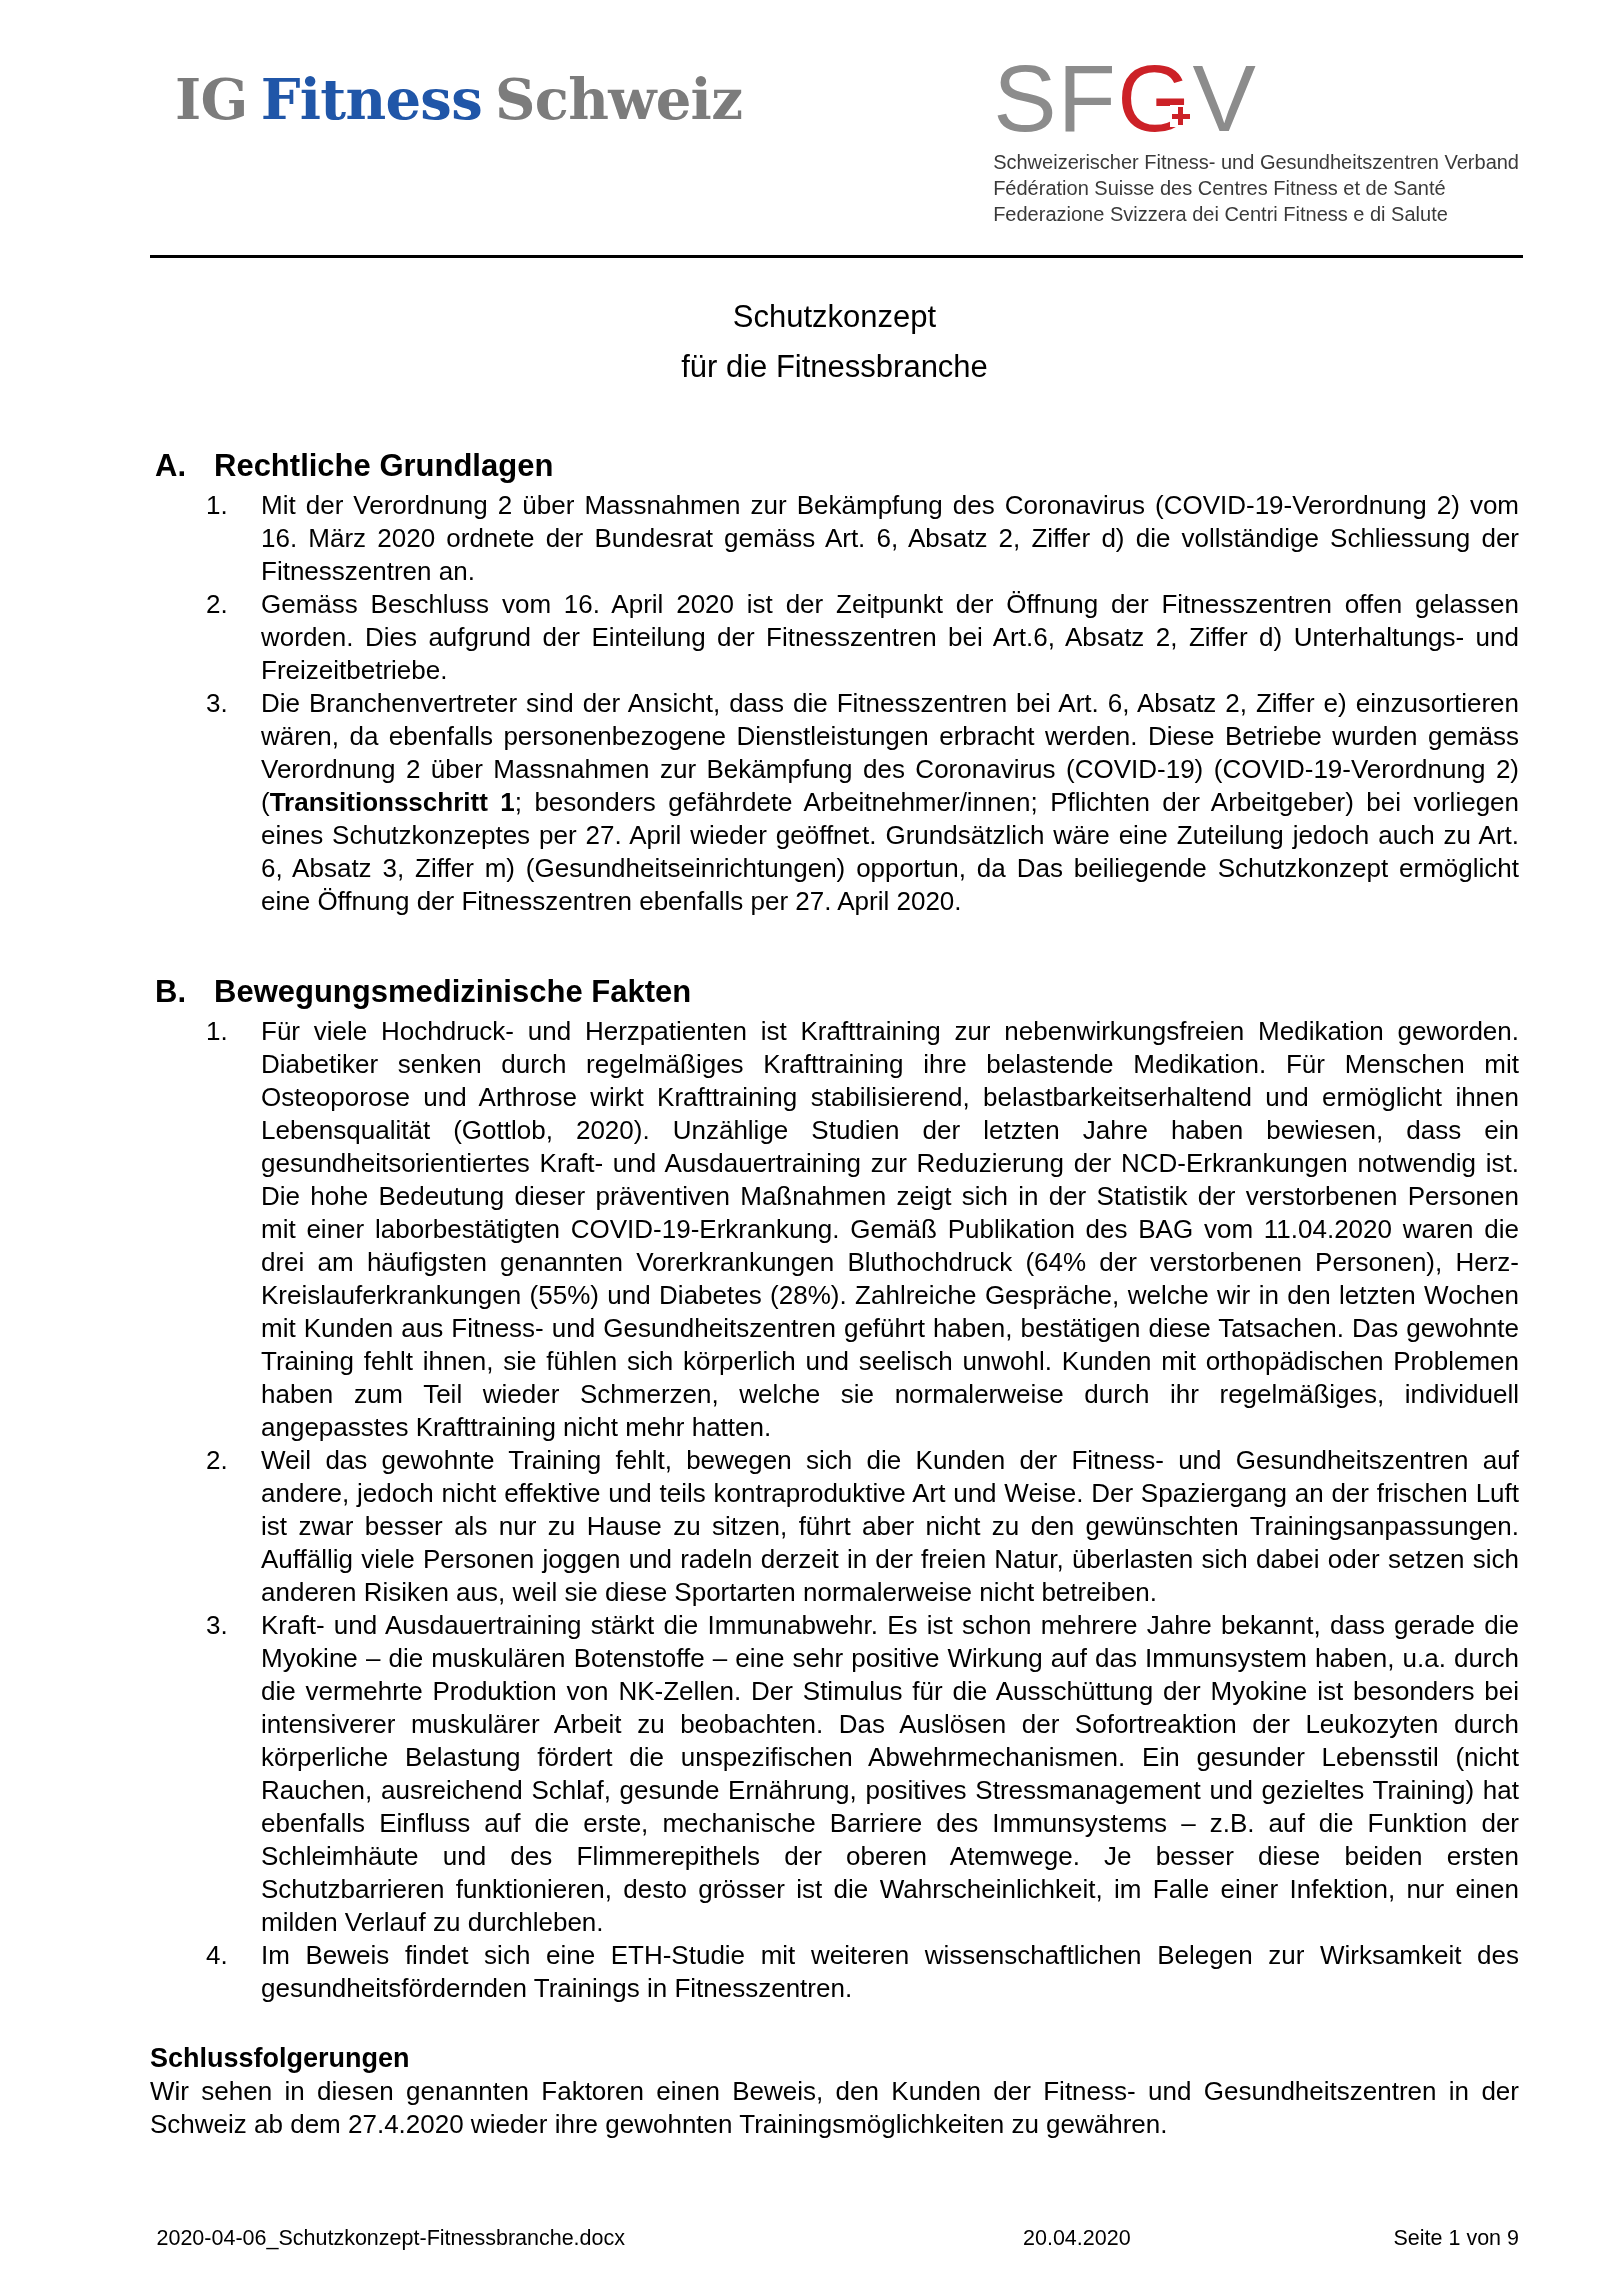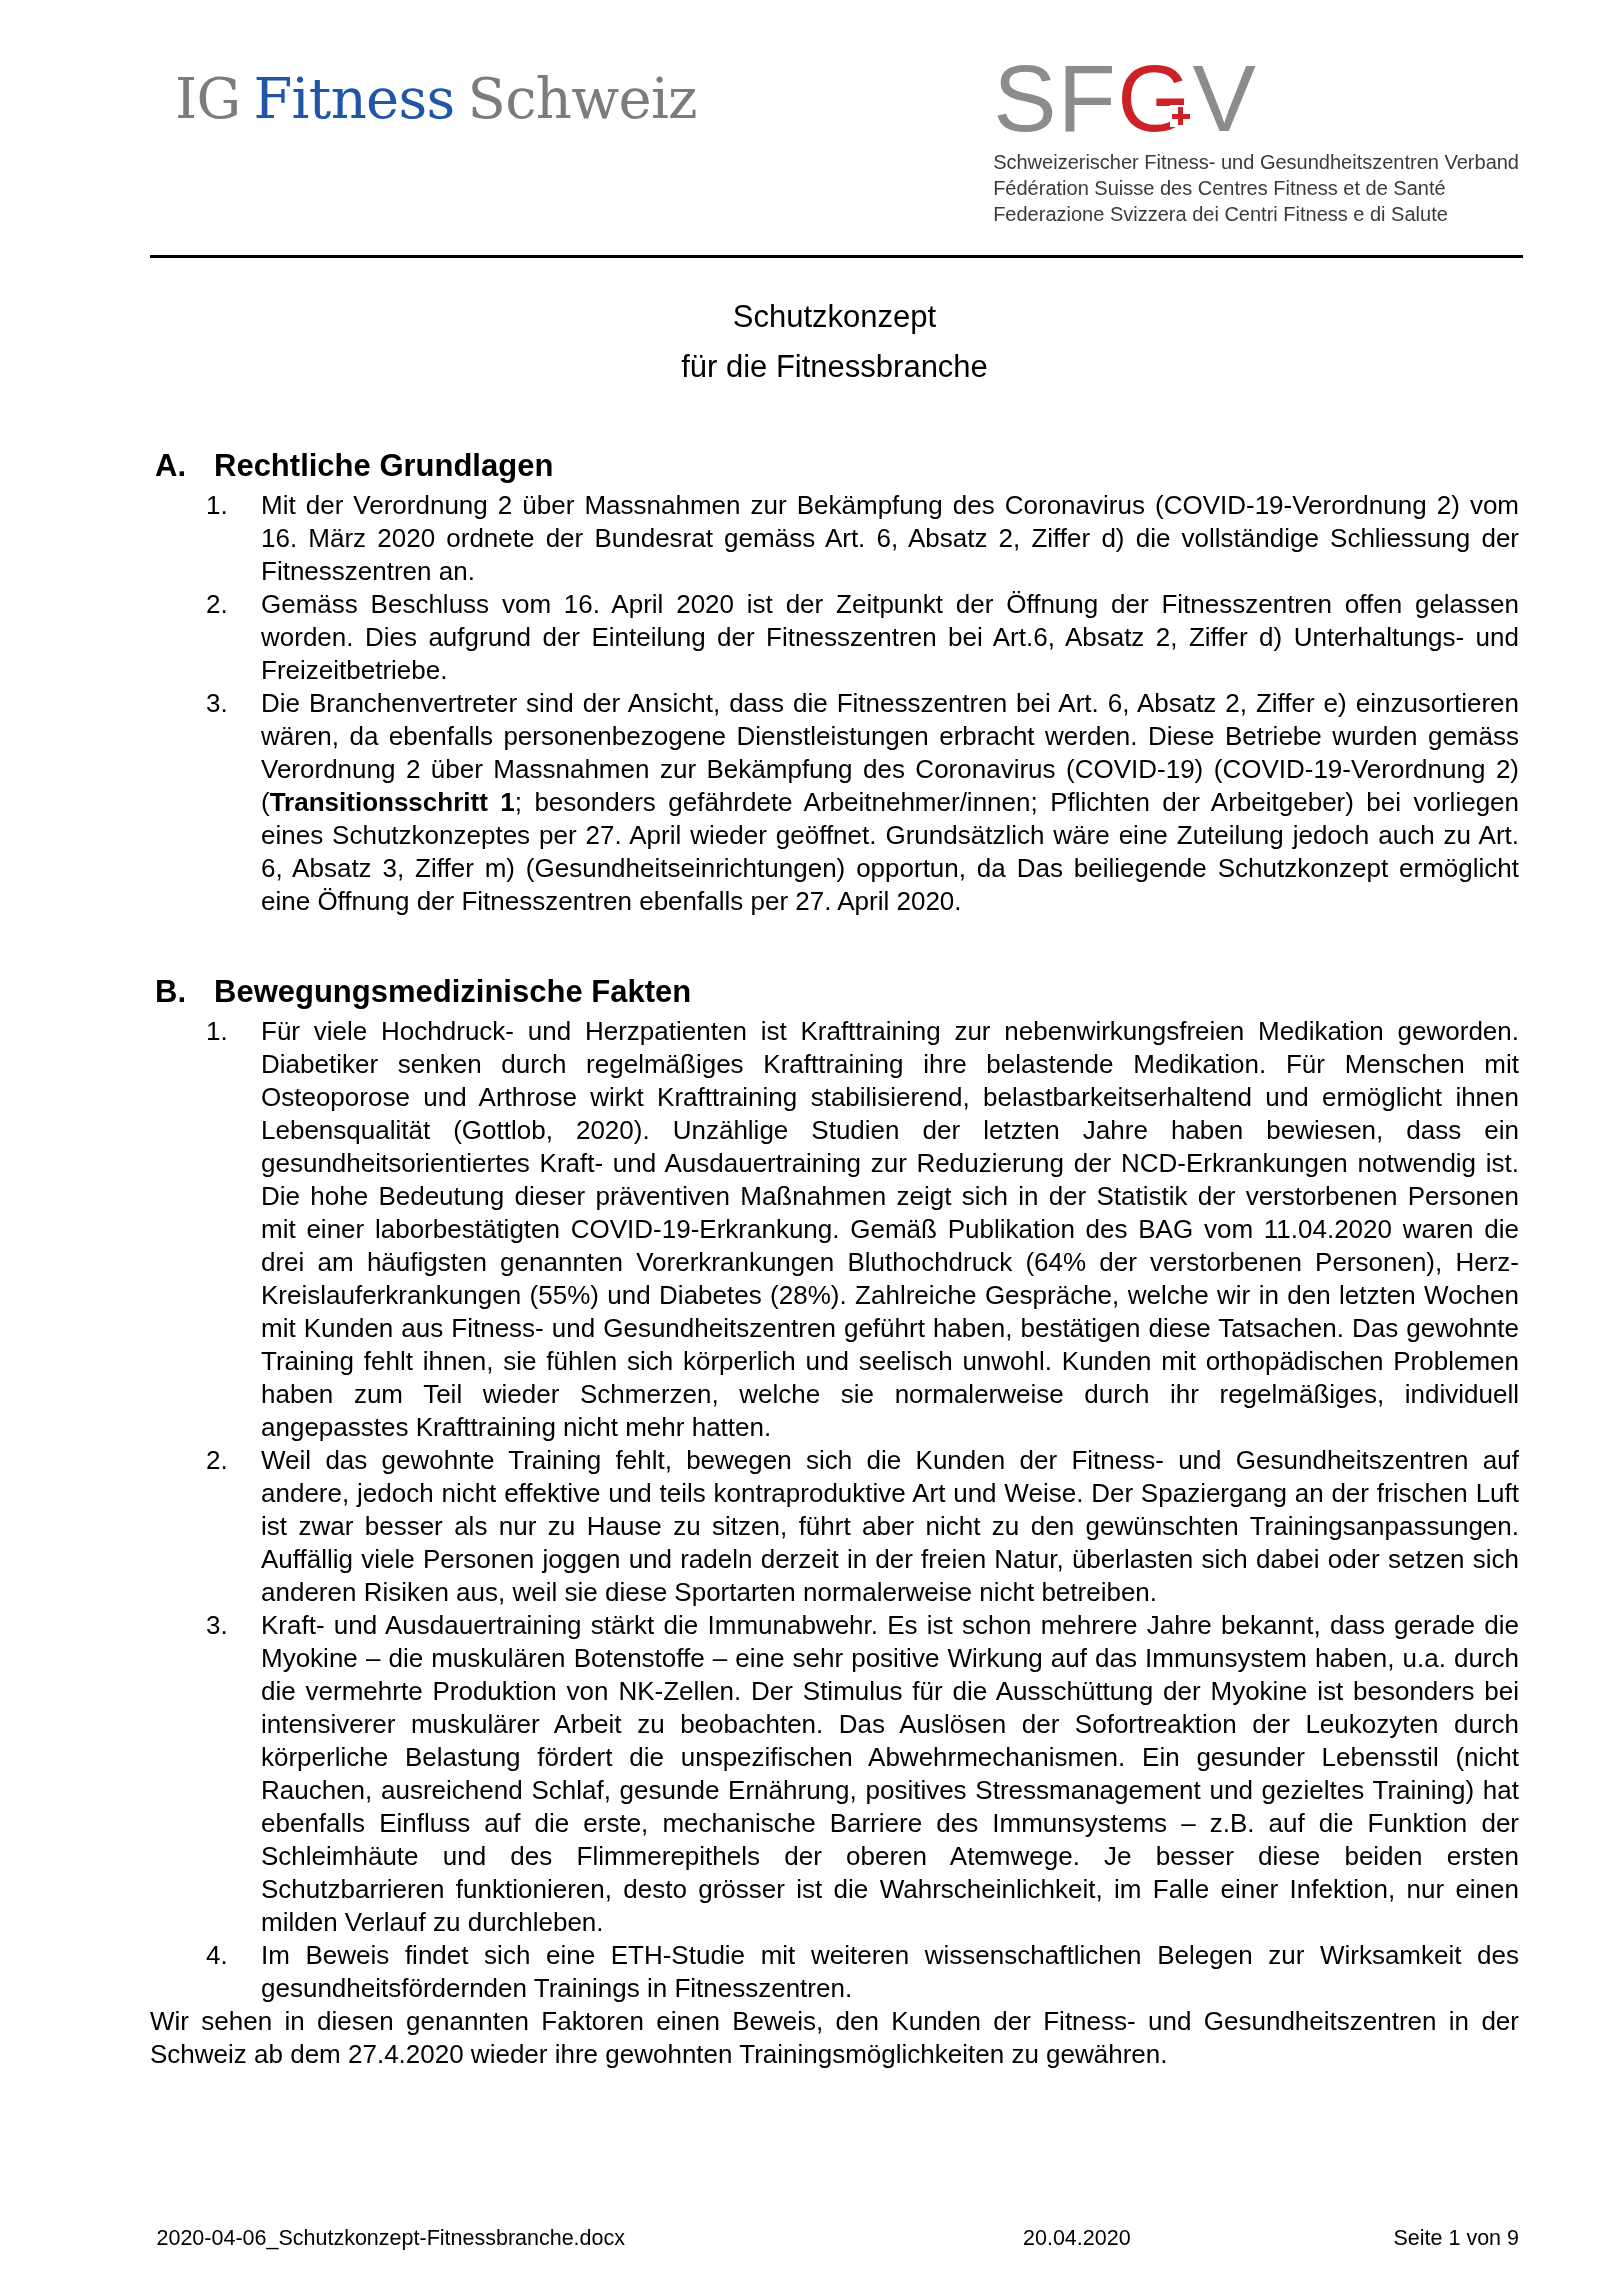--- a/index.html
+++ b/index.html
@@ -3,21 +3,21 @@
 <meta charset="utf-8">
 <style>
   html,body{margin:0;padding:0;background:#ffffff;}
   .page{
     position:relative;width:1616px;height:2284px;background:#fff;
     font-family:"Liberation Sans",sans-serif;color:#000;overflow:hidden;
   }
   
   .logo-ig{
     position:absolute;left:175px;top:66px;
-    font-family:"DejaVu Serif",serif;font-weight:400;font-size:56px;
+    font-family:"DejaVu Serif",serif;font-weight:700;font-size:56px;
     white-space:nowrap;letter-spacing:-0.7px;
   }
   .logo-ig span{margin-right:13px;}
   .logo-ig .gray{color:var(--logo-gray,#7c7c7c);}
   .logo-ig .blue{color:var(--logo-blue,#2056a8);}
 
   .sfgv{position:absolute;right:97px;top:57px;}
   .sfgv-word{
     font-size:95px;line-height:82px;letter-spacing:1.3px;
     color:var(--sfgv-gray,#8c8c8c);white-space:nowrap;font-weight:400;
@@ -128,20 +128,21 @@
       <p class="li">
         <span class="num">3.</span>
         <span>Kraft- und Ausdauertraining stärkt die Immunabwehr. Es ist schon mehrere Jahre bekannt, dass gerade die Myokine – die muskulären Botenstoffe – eine sehr positive Wirkung auf das Immunsystem haben, u.a. durch die vermehrte Produktion von NK-Zellen. Der Stimulus für die Ausschüttung der Myokine ist besonders bei intensiverer muskulärer Arbeit zu beobachten. Das Auslösen der Sofortreaktion der Leukozyten durch körperliche Belastung fördert die unspezifischen Abwehrmechanismen. Ein gesunder Lebensstil (nicht Rauchen, ausreichend Schlaf, gesunde Ernährung, positives Stressmanagement und gezieltes Training) hat ebenfalls Einfluss auf die erste, mechanische Barriere des Immunsystems – z.B. auf die Funktion der Schleimhäute und des Flimmerepithels der oberen Atemwege. Je besser diese beiden ersten Schutzbarrieren funktionieren, desto grösser ist die Wahrscheinlichkeit, im Falle einer Infektion, nur einen milden Verlauf zu durchleben.</span>
       </p>
       <p class="li">
         <span class="num">4.</span>
         <span>Im Beweis findet sich eine ETH-Studie mit weiteren wissenschaftlichen Belegen zur Wirksamkeit des gesundheitsfördernden Trainings in Fitnesszentren.</span>
       </p>
     </div>
 
+    <h3 class="concl-heading">Schlussfolgerungen</h3>
     <p class="concl-text">Wir sehen in diesen genannten Faktoren einen Beweis, den Kunden der Fitness- und Gesundheitszentren in der Schweiz ab dem 27.4.2020 wieder ihre gewohnten Trainingsmöglichkeiten zu gewähren.</p>
 
   </div>
 
   <div class="footer">
     <span class="fname">2020-04-06_Schutzkonzept-Fitnessbranche.docx</span>
     <span class="fdate">20.04.2020</span>
     <span class="fpage">Seite 1 von 9</span>
   </div>
 

